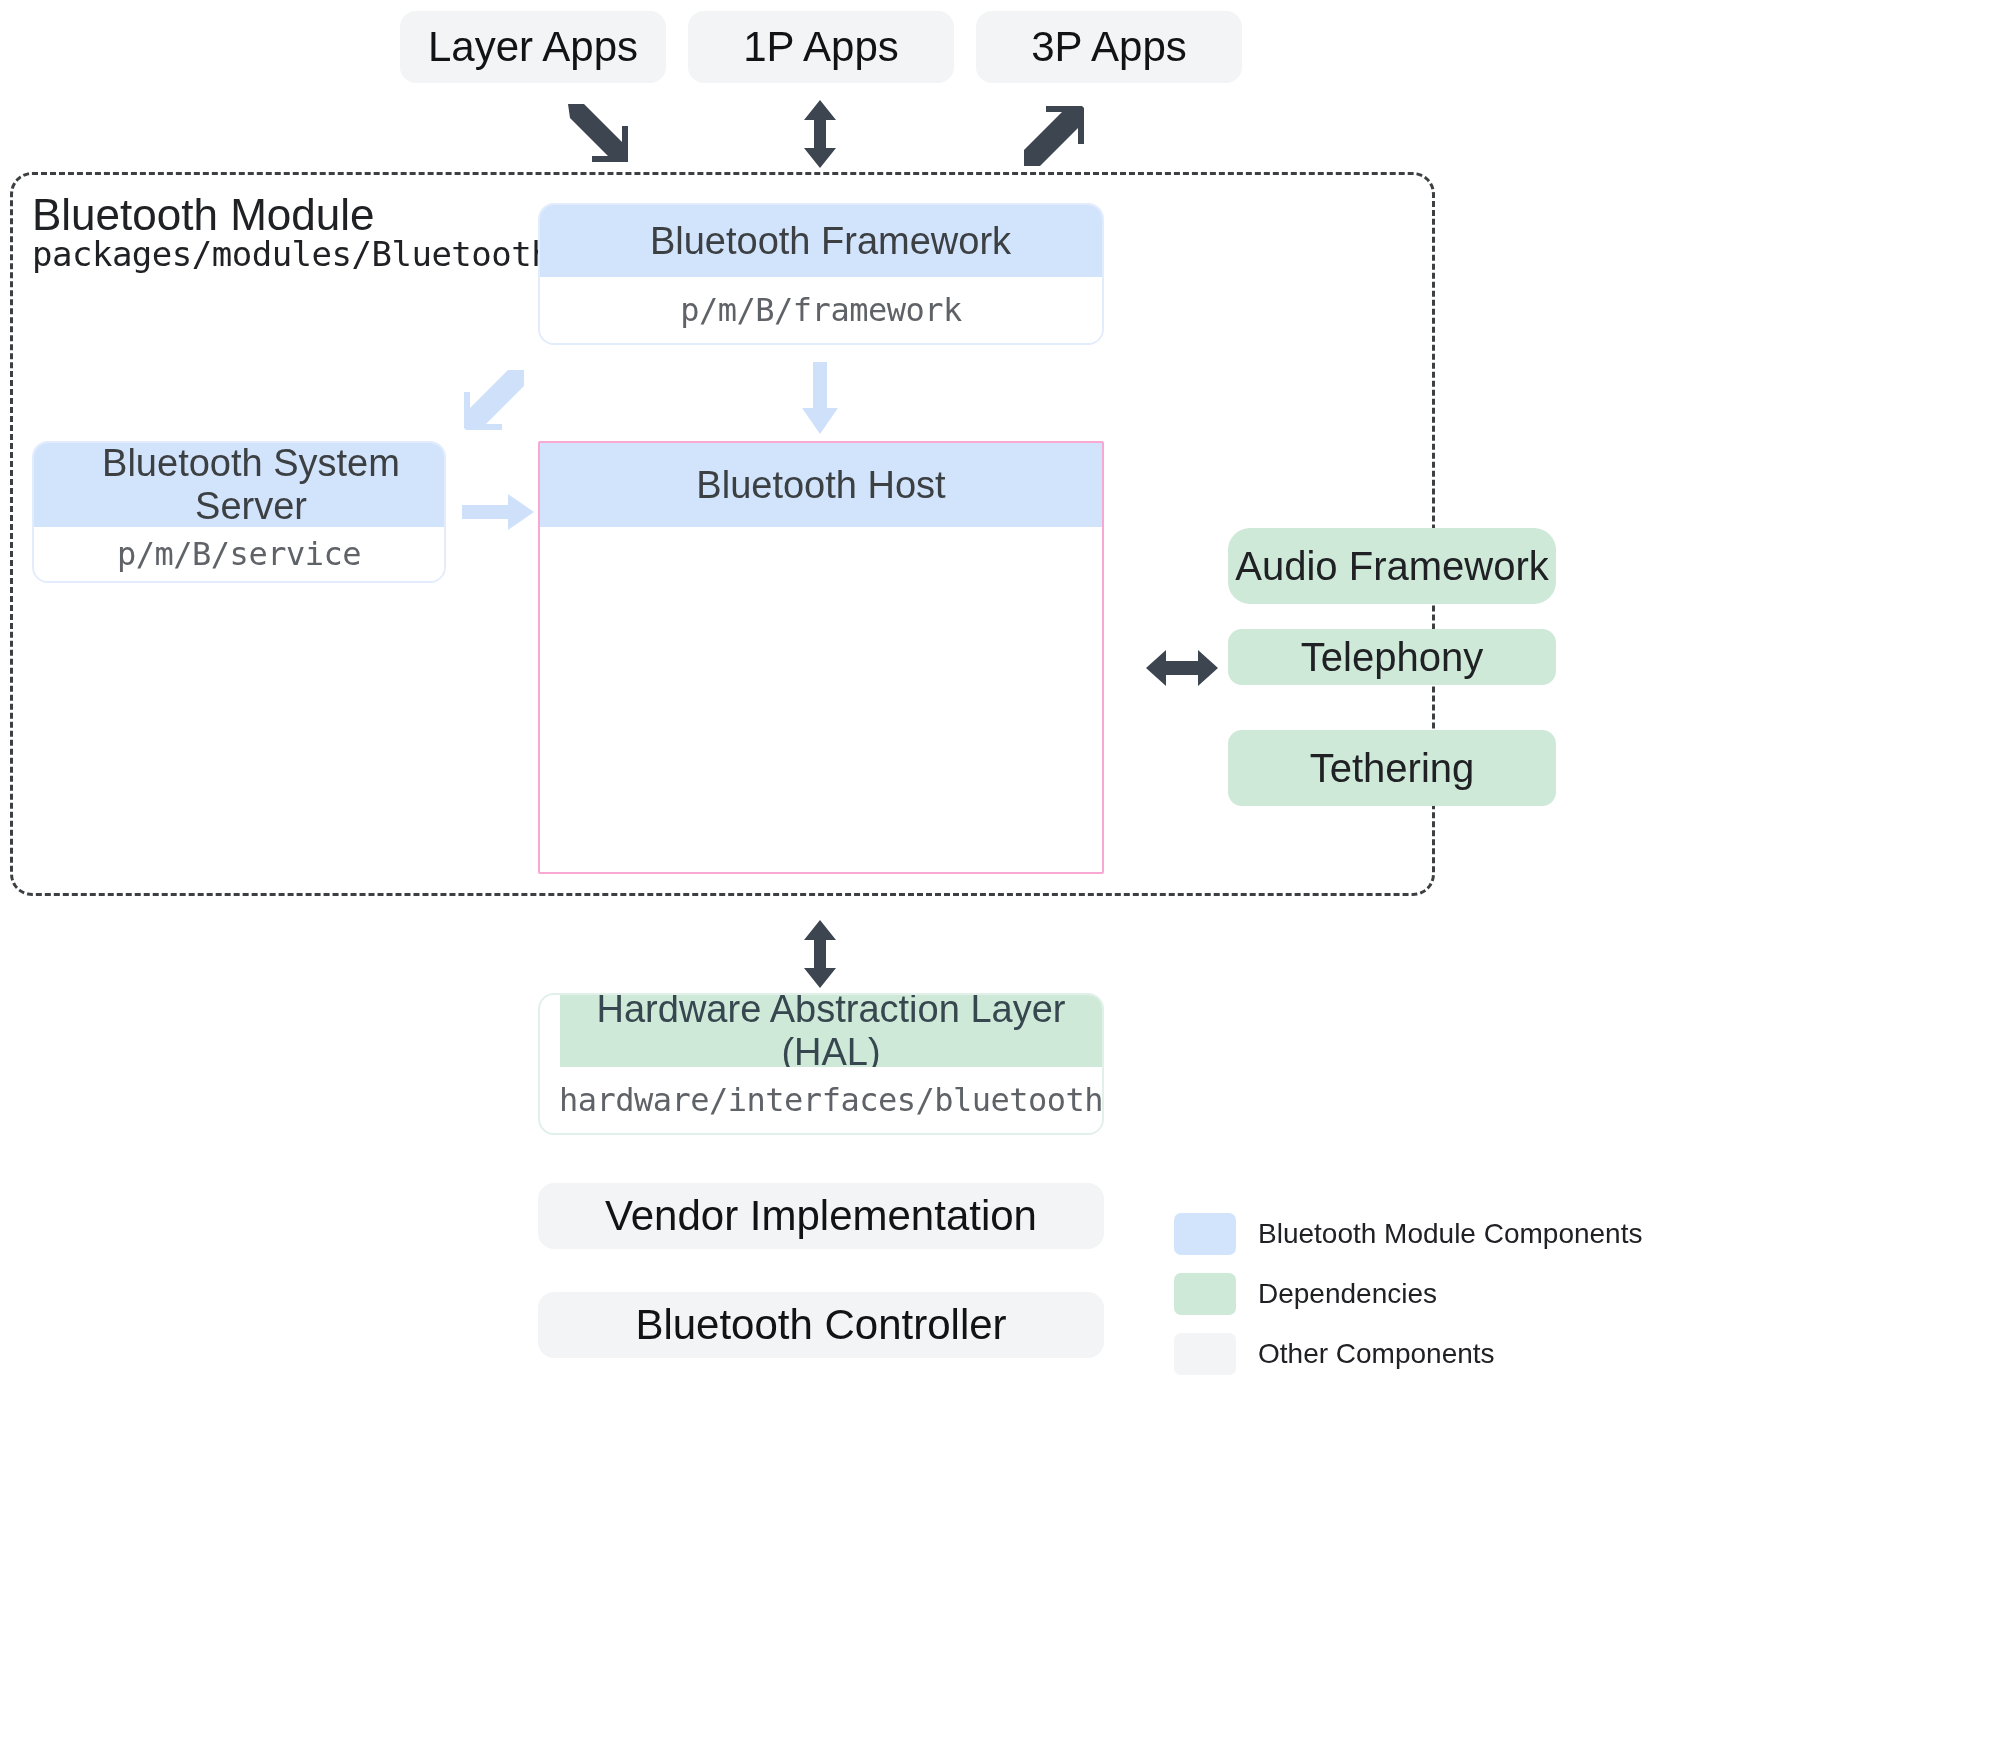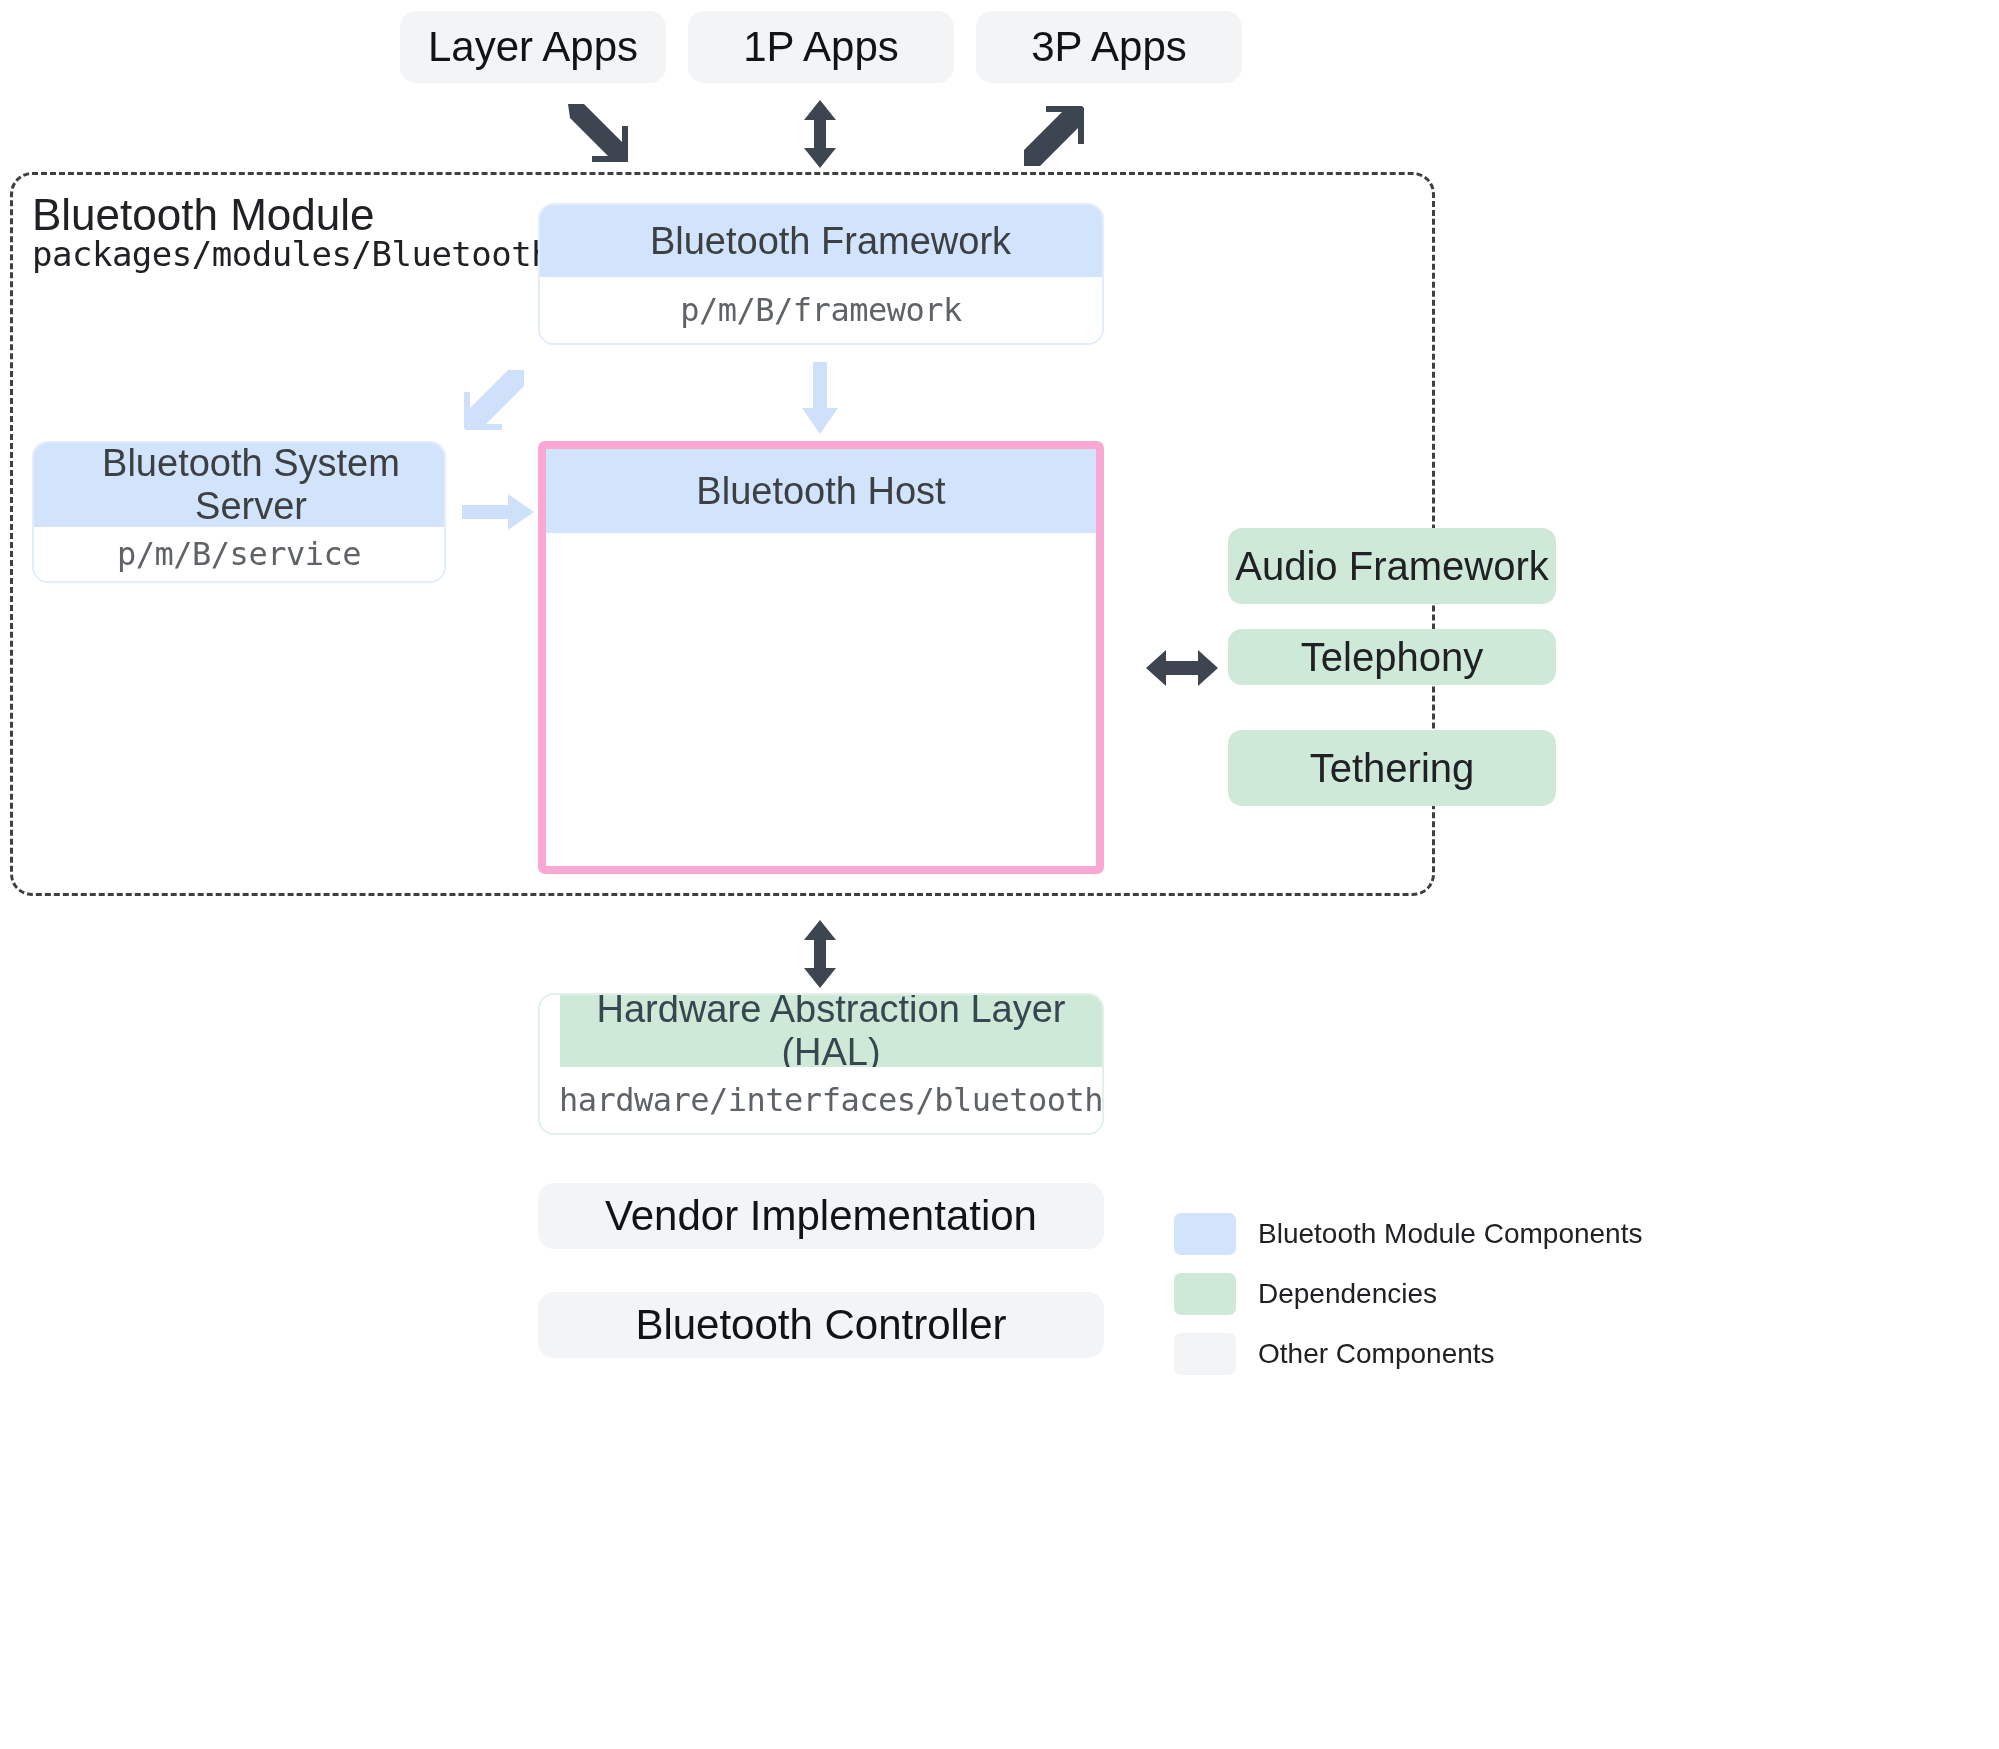--- a/index.html
+++ b/index.html
@@ -91,22 +91,22 @@
     font-size: 34px;
     color: #202124;
     white-space: nowrap;
     letter-spacing: -0.5px;
   }
 
   
   #host-shell {
     position: absolute;
     box-sizing: border-box;
-    border: 8px solid #f9a8d4;
-    border-radius: 7px;
+    border: 2px solid #f9a8d4;
+    border-radius: 2px;
     background: #ffffff;
     overflow: hidden;
   }
   #host-shell-head {
     height: 84px;
     background: #d2e3fc;
     display: flex;
     align-items: center;
     justify-content: center;
     font-size: 38px;
@@ -239,21 +239,21 @@
   </div>
 
   <div class="arrow" style="left:1146px; top:648px; width:72px; height:40px;">
     <svg width="72" height="40" viewBox="0 0 72 40">
       <g fill="#3c4550">
         <polygon points="0,20 20,2 20,13 52,13 52,2 72,20 52,38 52,27 20,27 20,38"></polygon>
       </g>
     </svg>
   </div>
 
-  <div class="pill" style="left:1228px; top:528px; width:328px; height:76px;">
+  <div class="pill" style="left:1228px; top:528px; width:328px; height:76px;border-radius:22px;">
     <span>Audio Framework</span>
   </div>
   <div class="pill" style="left:1228px; top:629px; width:328px; height:56px;">
     <span>Telephony</span>
   </div>
   <div class="pill" style="left:1228px; top:730px; width:328px; height:76px;">
     <span>Tethering</span>
   </div>
 
   <div class="arrow" style="left:800px; top:920px; width:40px; height:68px;">

